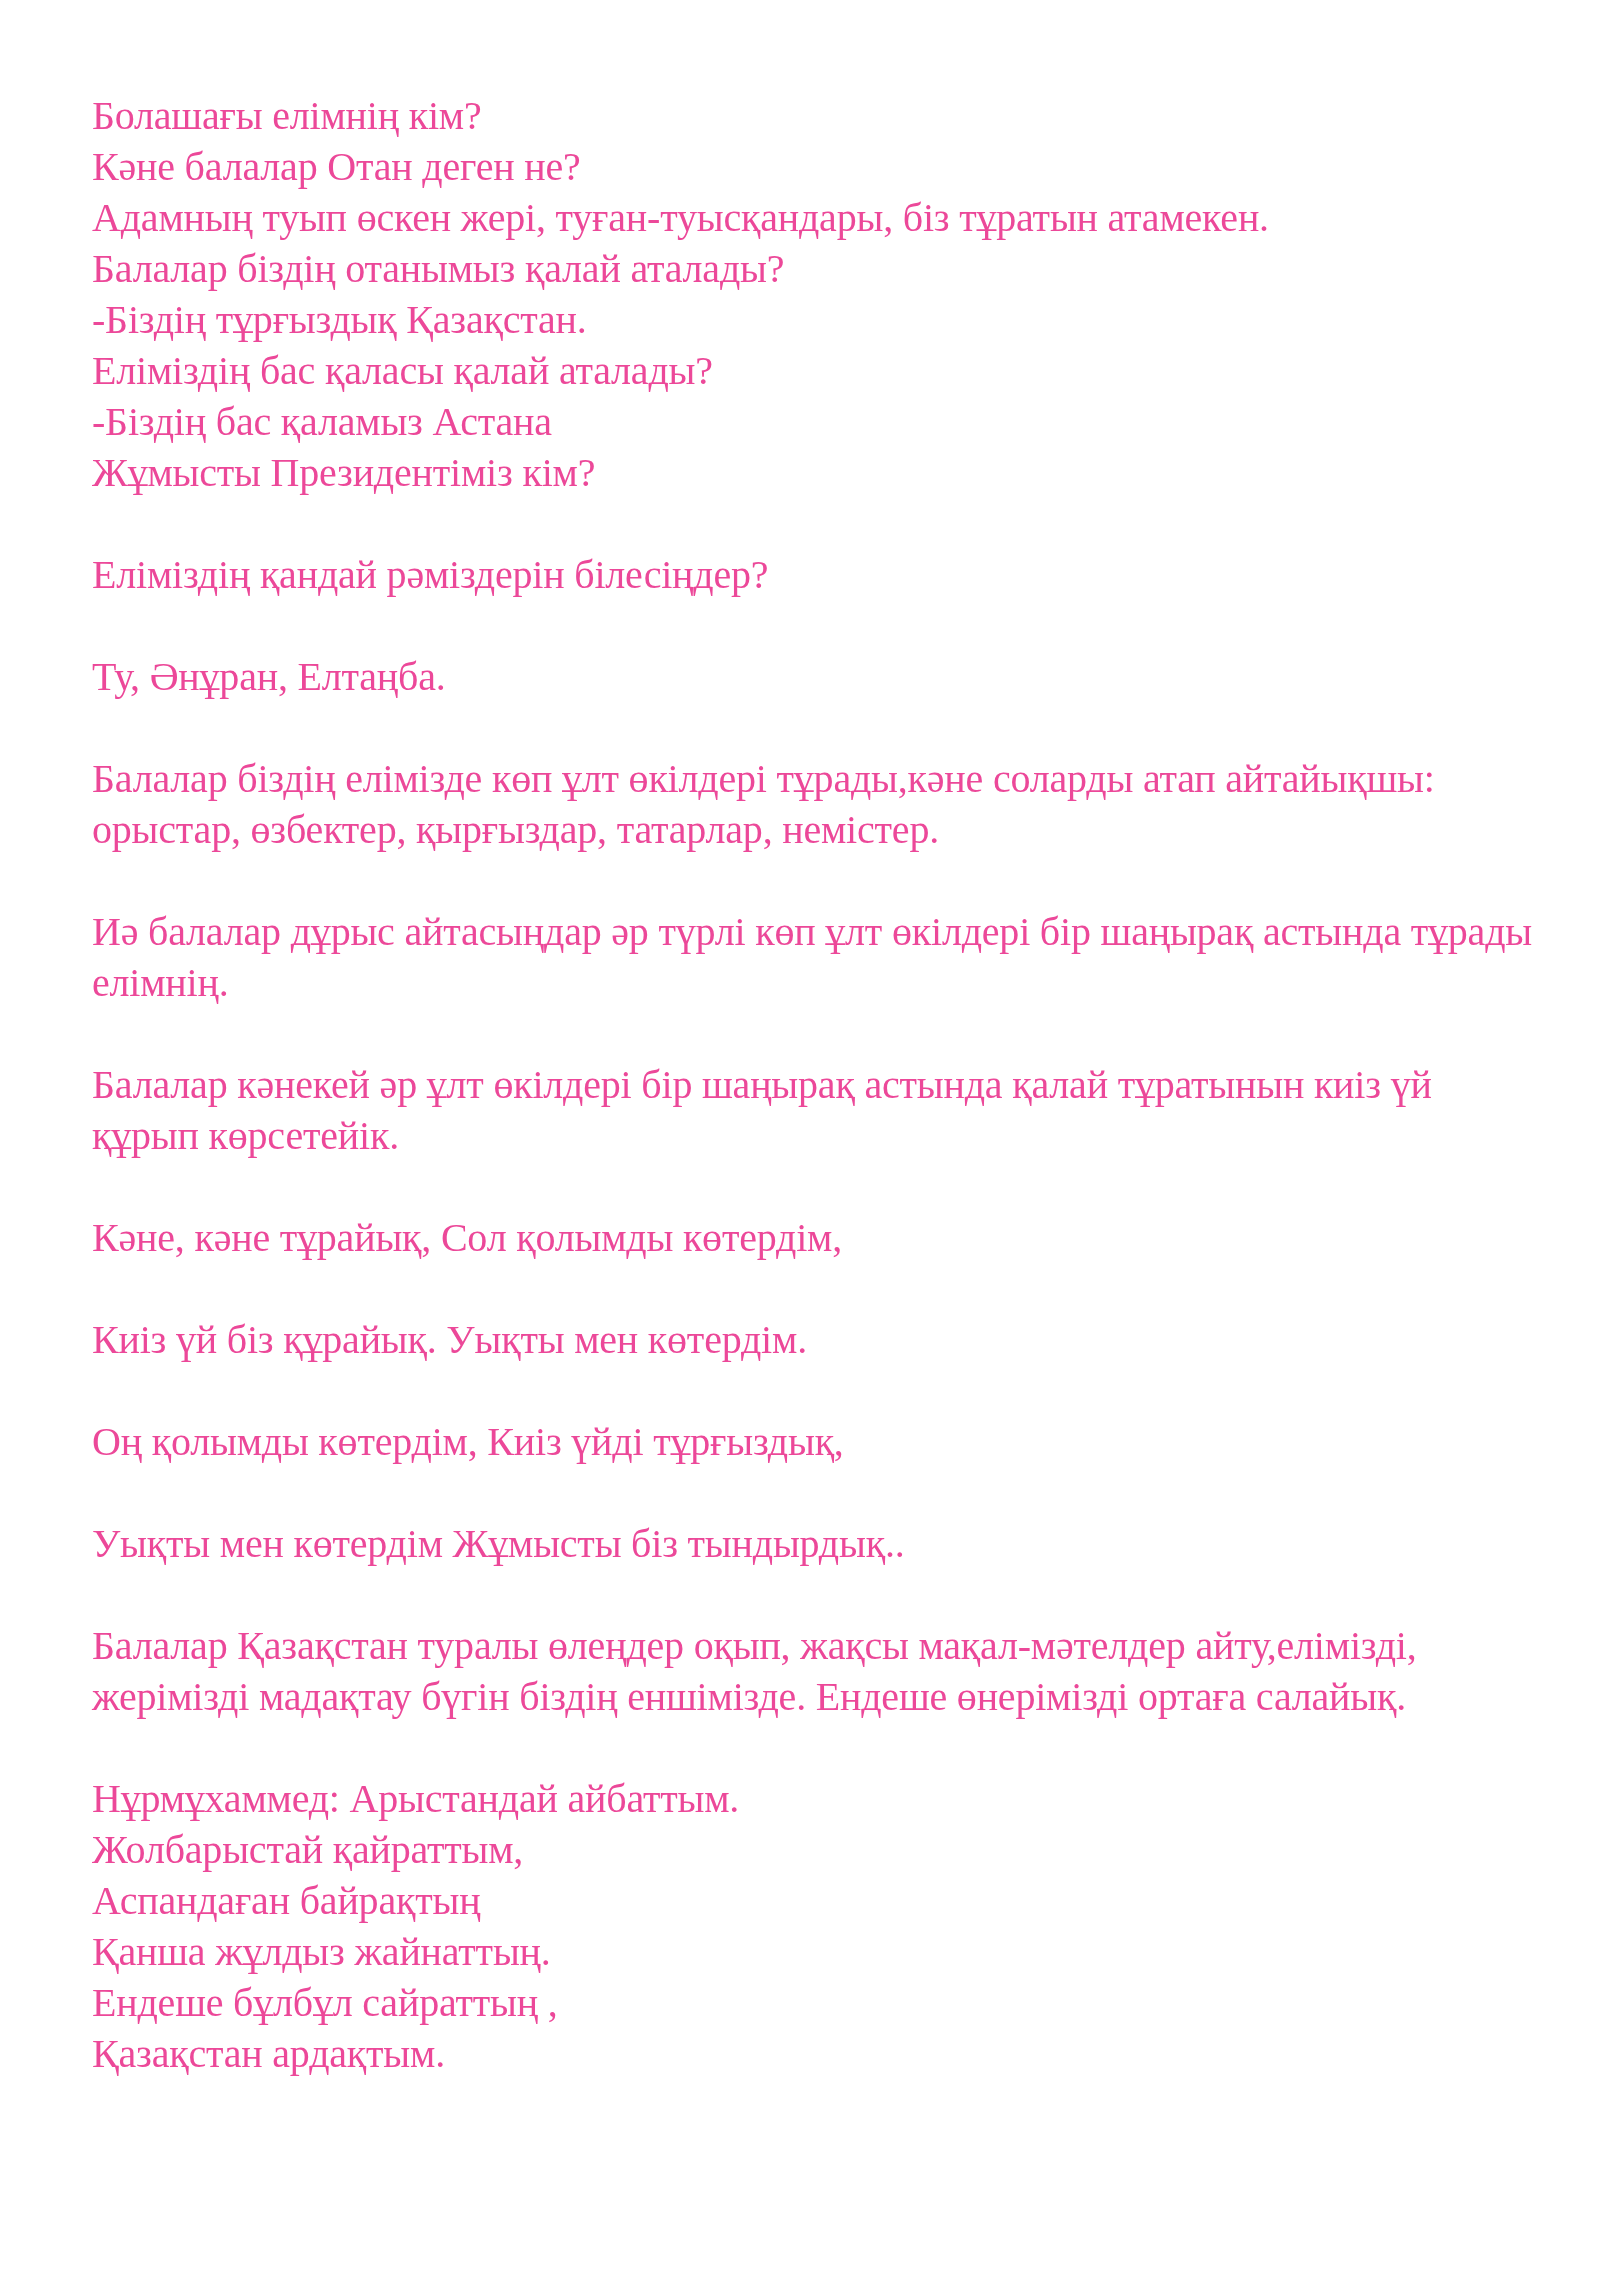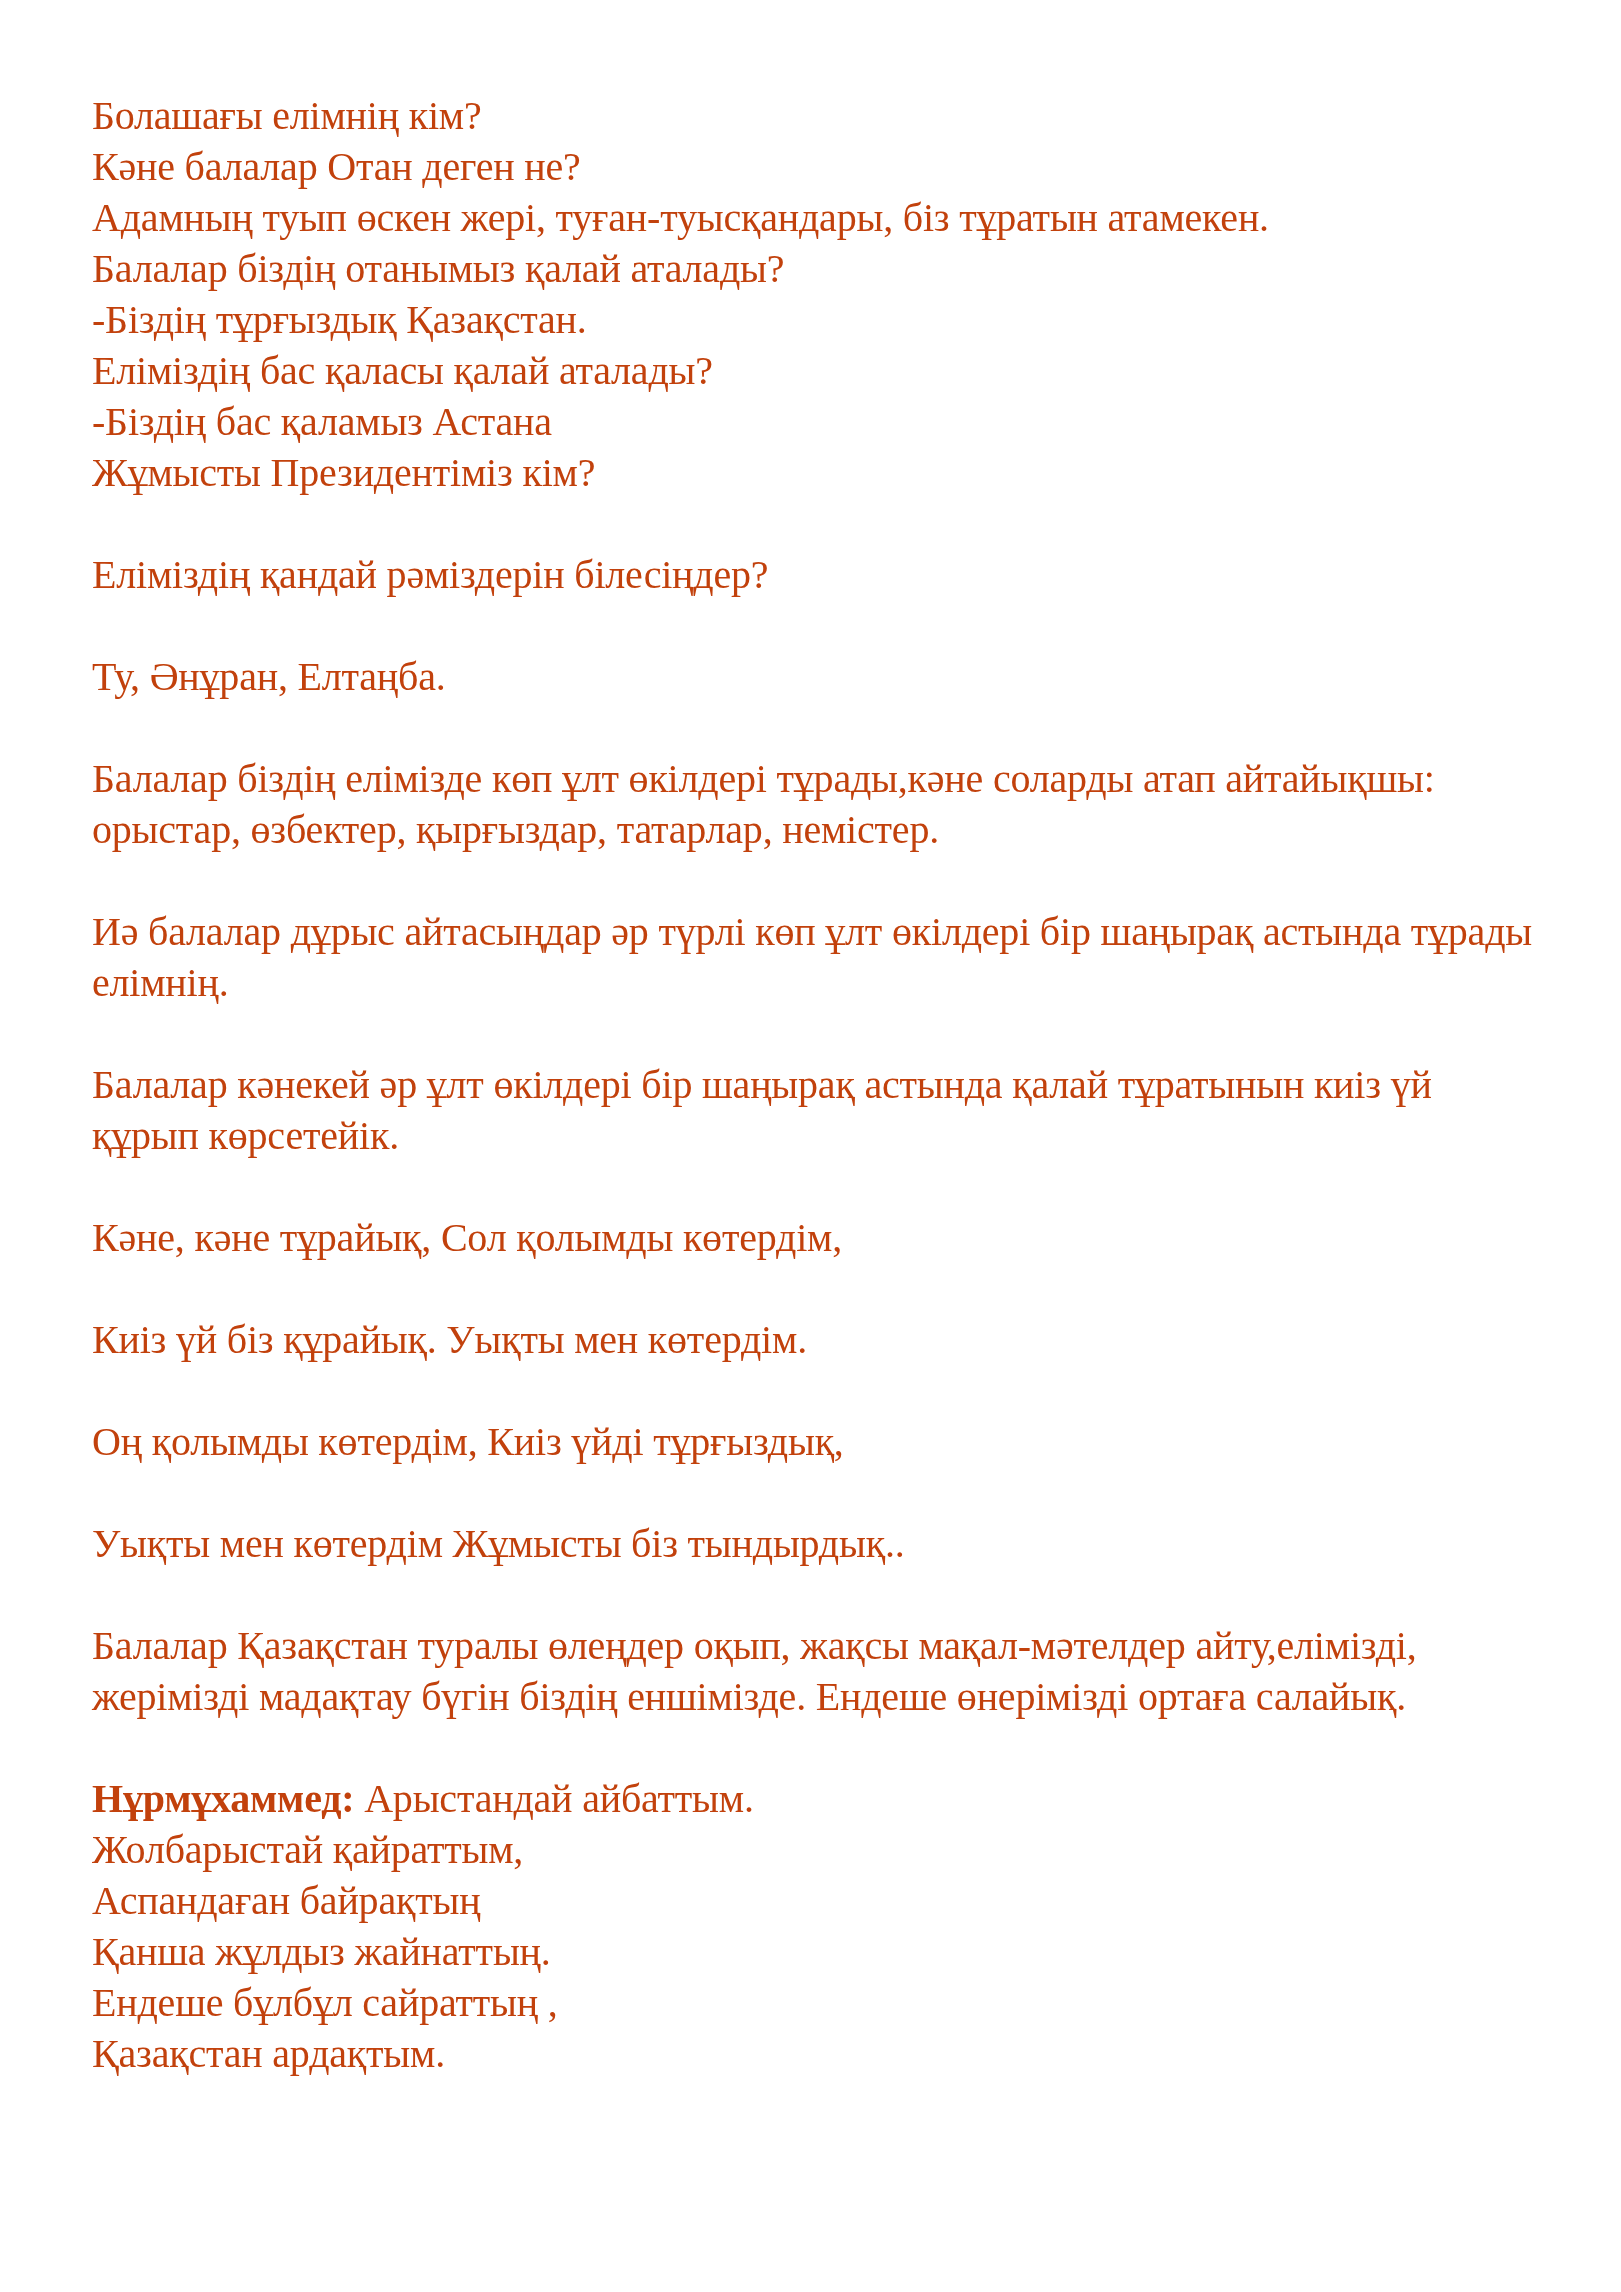--- a/index.html
+++ b/index.html
@@ -7,41 +7,41 @@
     padding: 0;
     background: #ffffff;
   }
   .page {
     position: relative;
     width: 1622px;
     height: 2293px;
     background: #ffffff;
     overflow: hidden;
     font-family: "Liberation Serif", "DejaVu Serif", serif;
-    color: #c2410c;
+    color: #ec4899;
   }
   .doc {
     padding: 90px 54px 0 92px;
   }
   .para {
     margin: 0 0 51px 0;
   }
   .para:last-child {
     margin-bottom: 0;
   }
   .line {
     margin: 0;
     padding: 0;
     font-size: 40px;
     line-height: 51px;
     white-space: nowrap;
     letter-spacing: -0.2px;
   }
   .speaker {
-    font-weight: bold;
+    font-weight: normal;
   }
 </style>
 </head>
 <body>
 
 <div class="page">
   <div class="doc">
 
     <div class="para">
       <p class="line">Болашағы елімнің кім?</p>

